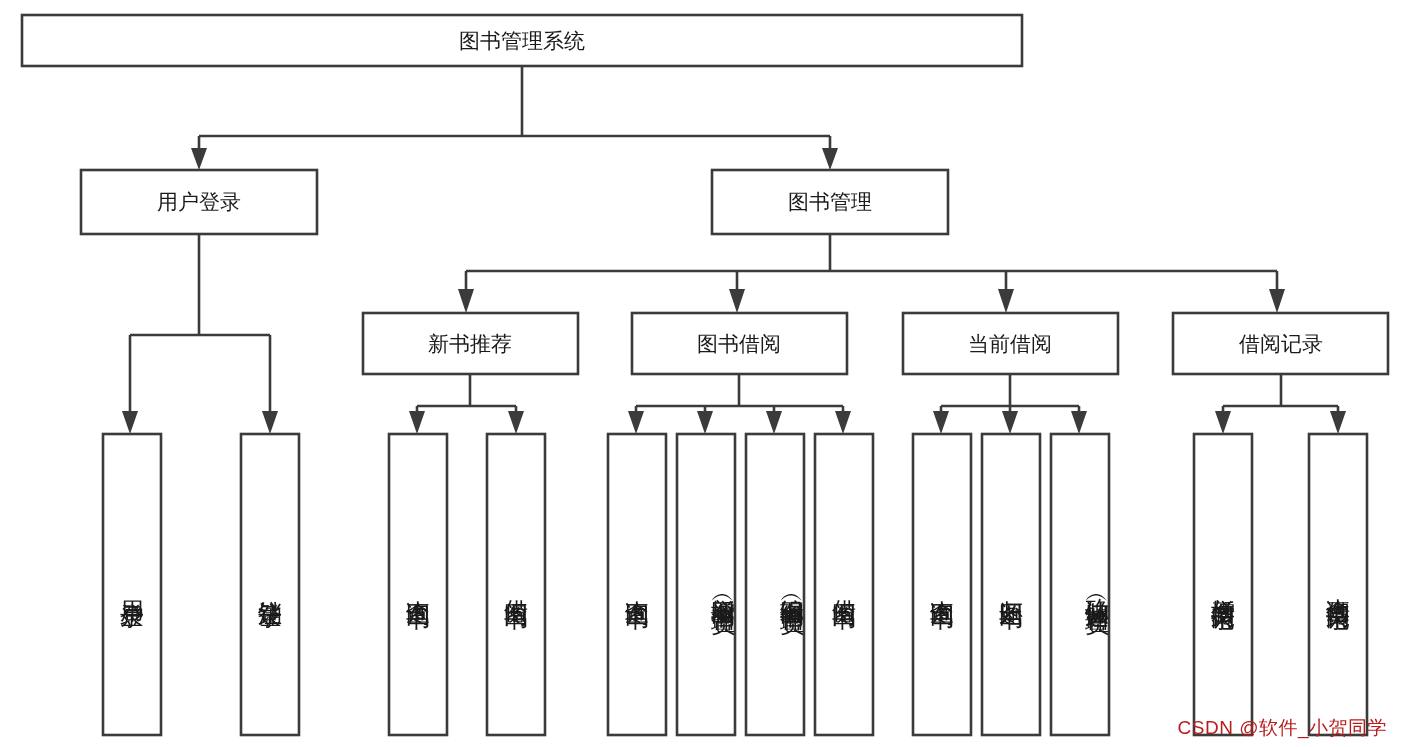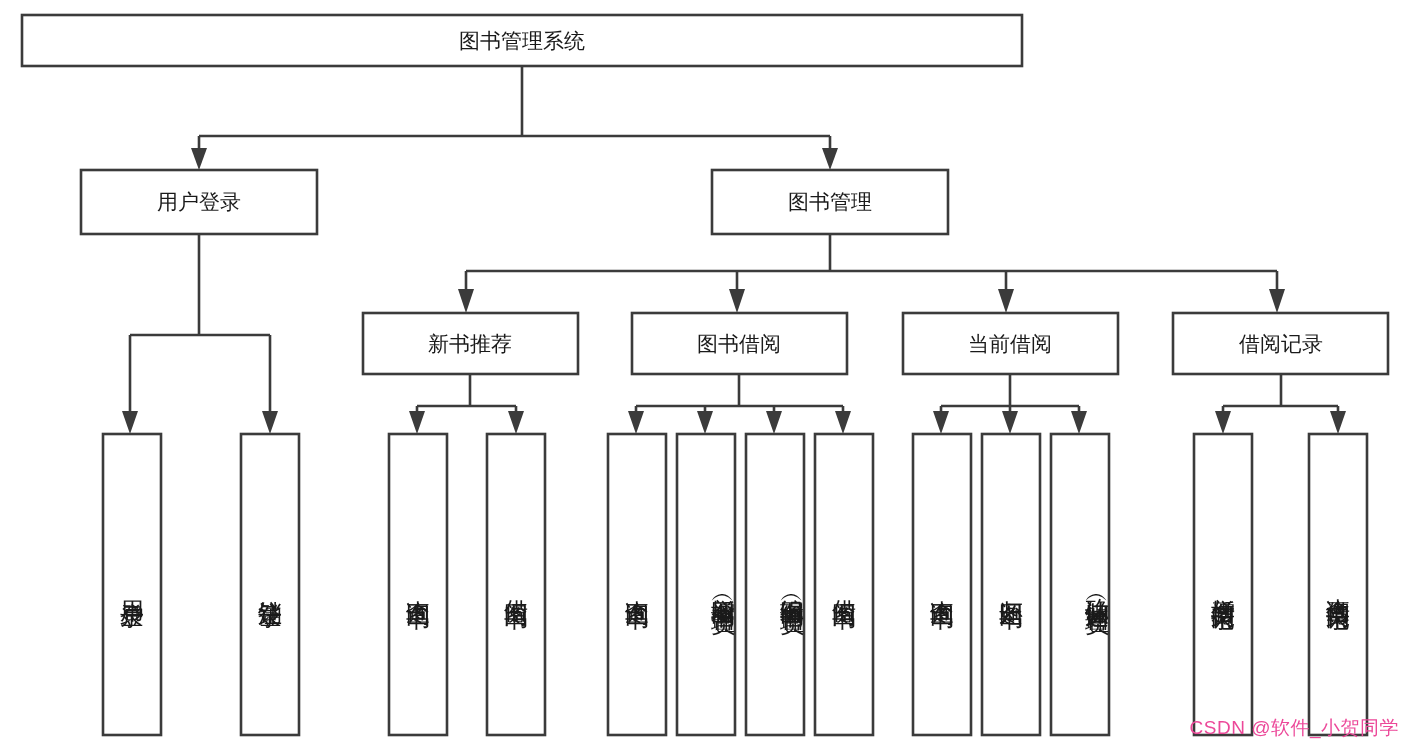--- a/index.html
+++ b/index.html
@@ -57,25 +57,25 @@
     font-size: 24px;
     line-height: 1;
     letter-spacing: 2px;
     color: #1a1a1a;
     white-space: nowrap;
     text-align: center;
     pointer-events: none;
   }
   .watermark {
     position: absolute;
-    right: 6px;
+    right: 18px;
     bottom: 6px;
     font-family: "Liberation Sans", "DejaVu Sans", sans-serif;
     font-size: 19px;
-    color: #ec4899;
+    color: #b91c1c;
     letter-spacing: 0.5px;
     white-space: nowrap;
   }
 </style>
 </head>
 <body>
 
 <div id="diagram-root">
 
   <svg id="flow-svg" viewBox="0 0 1405 747">

